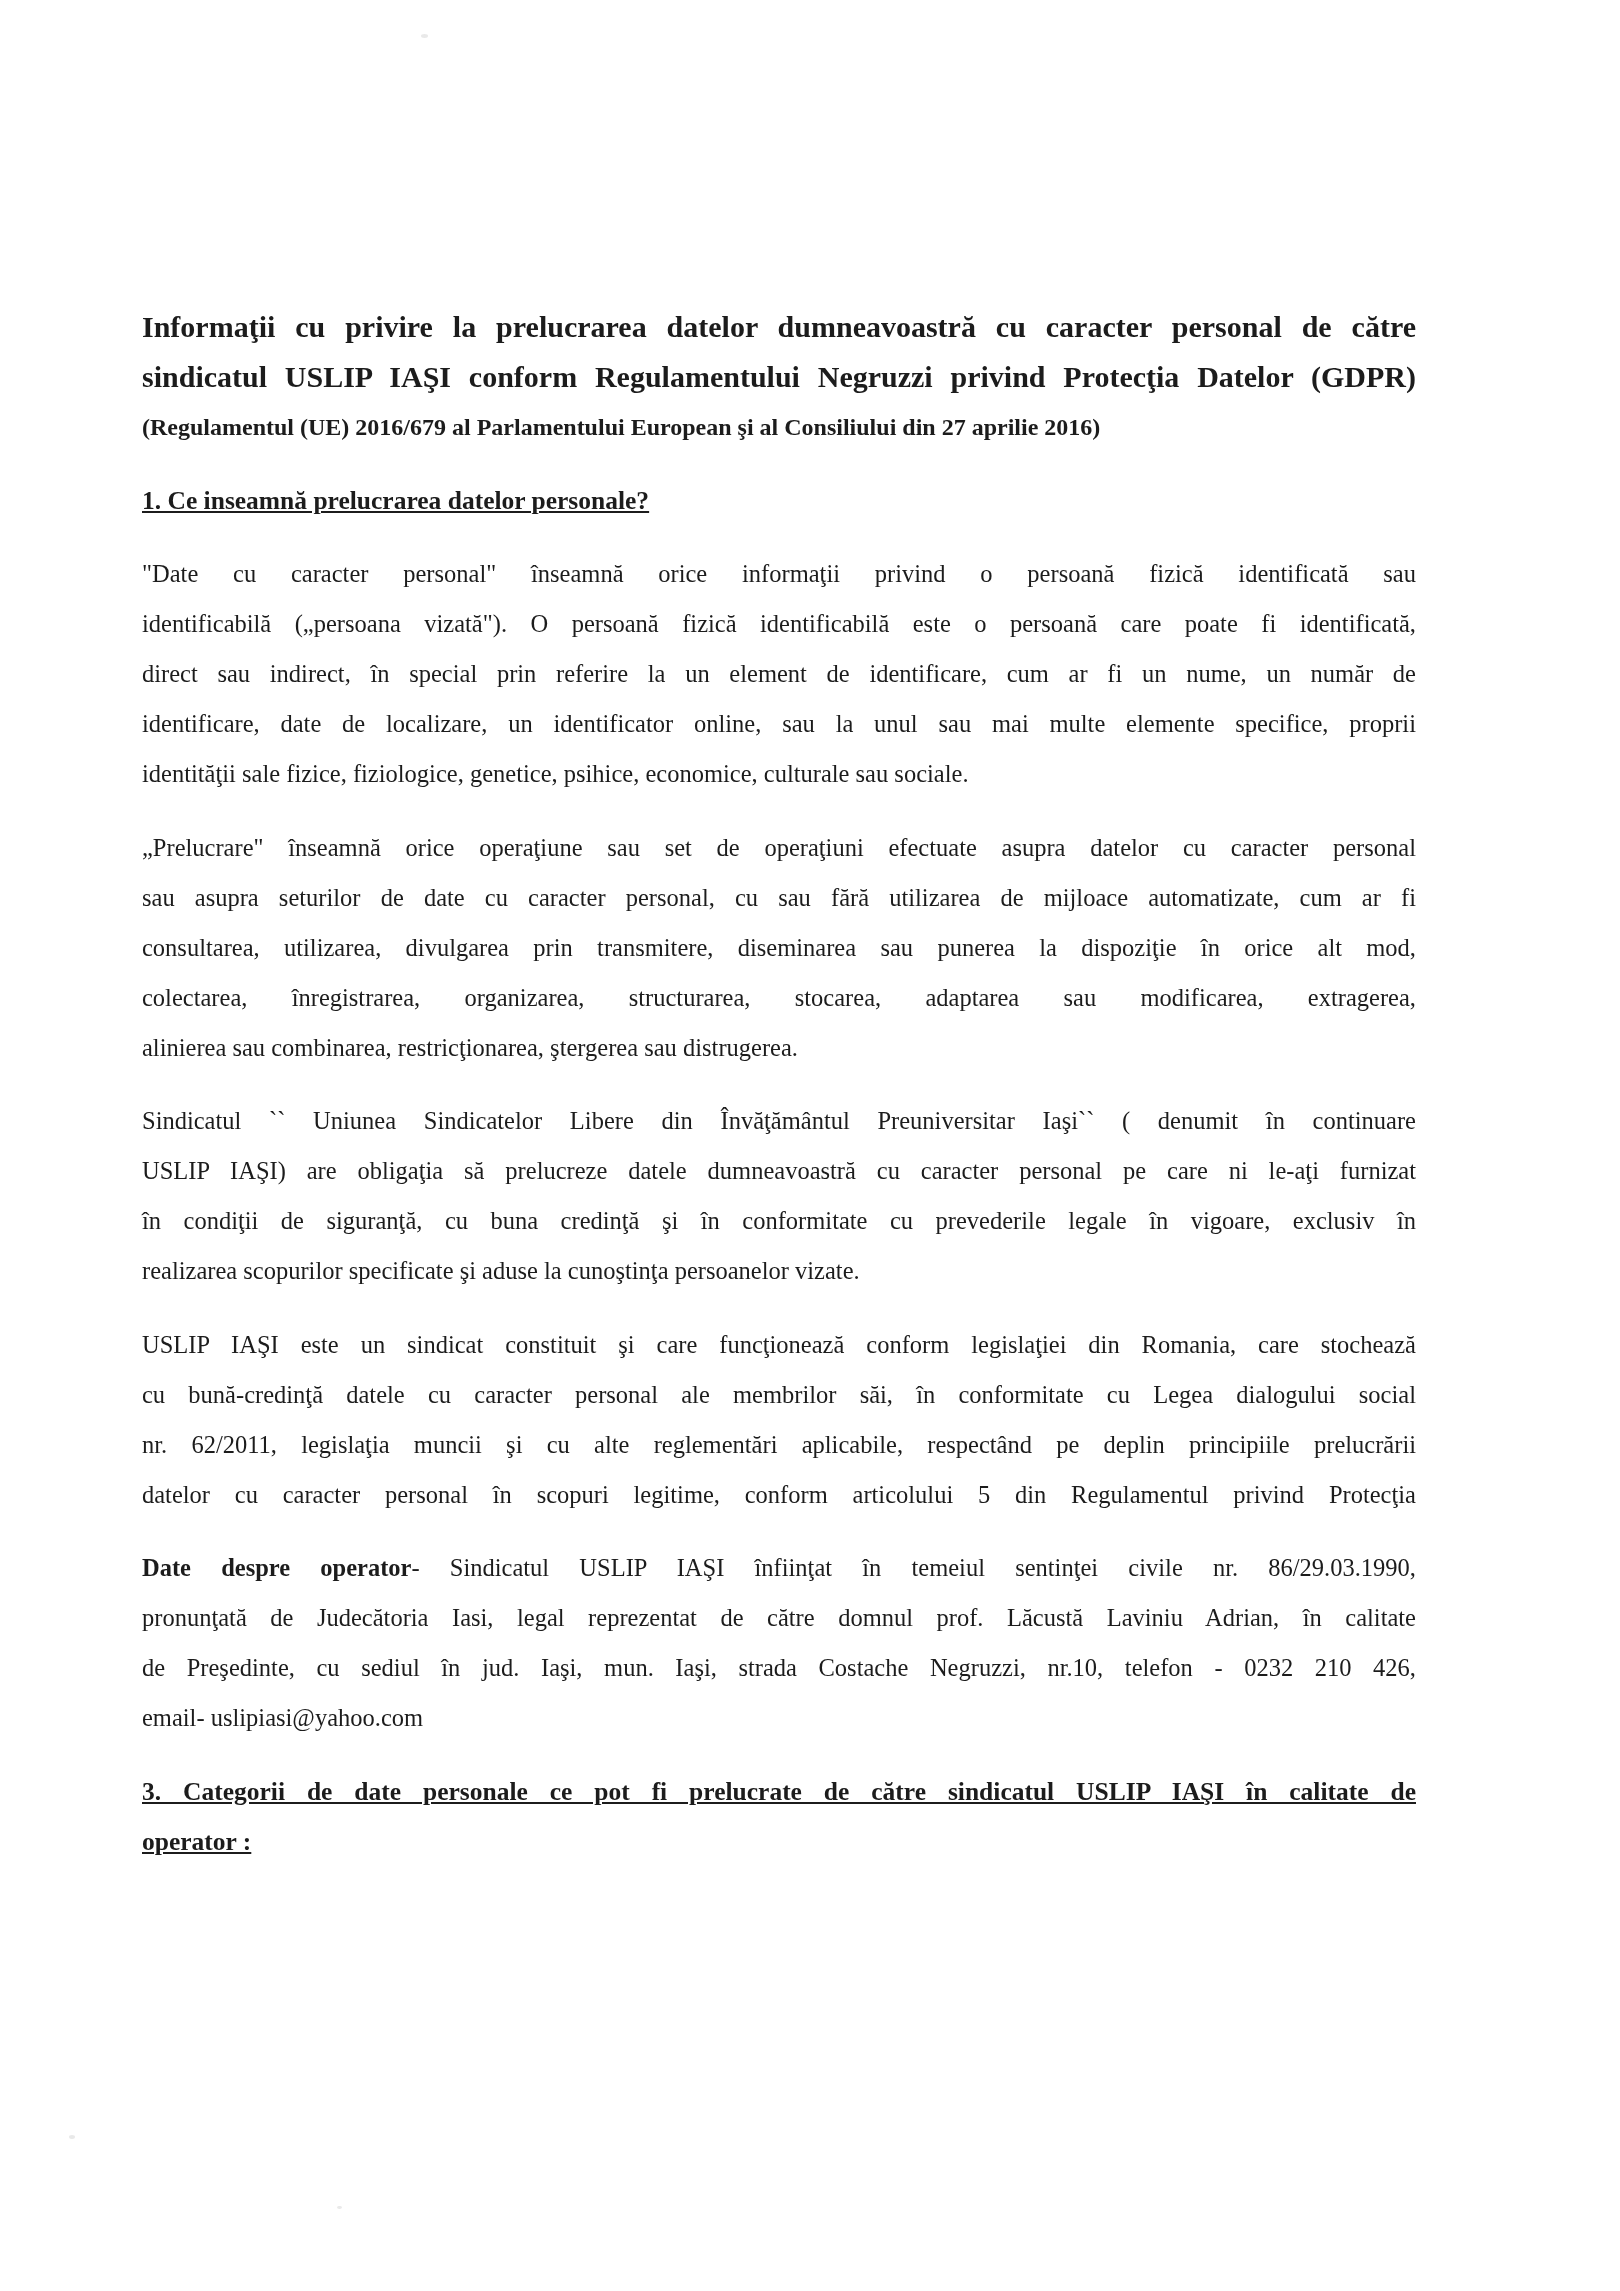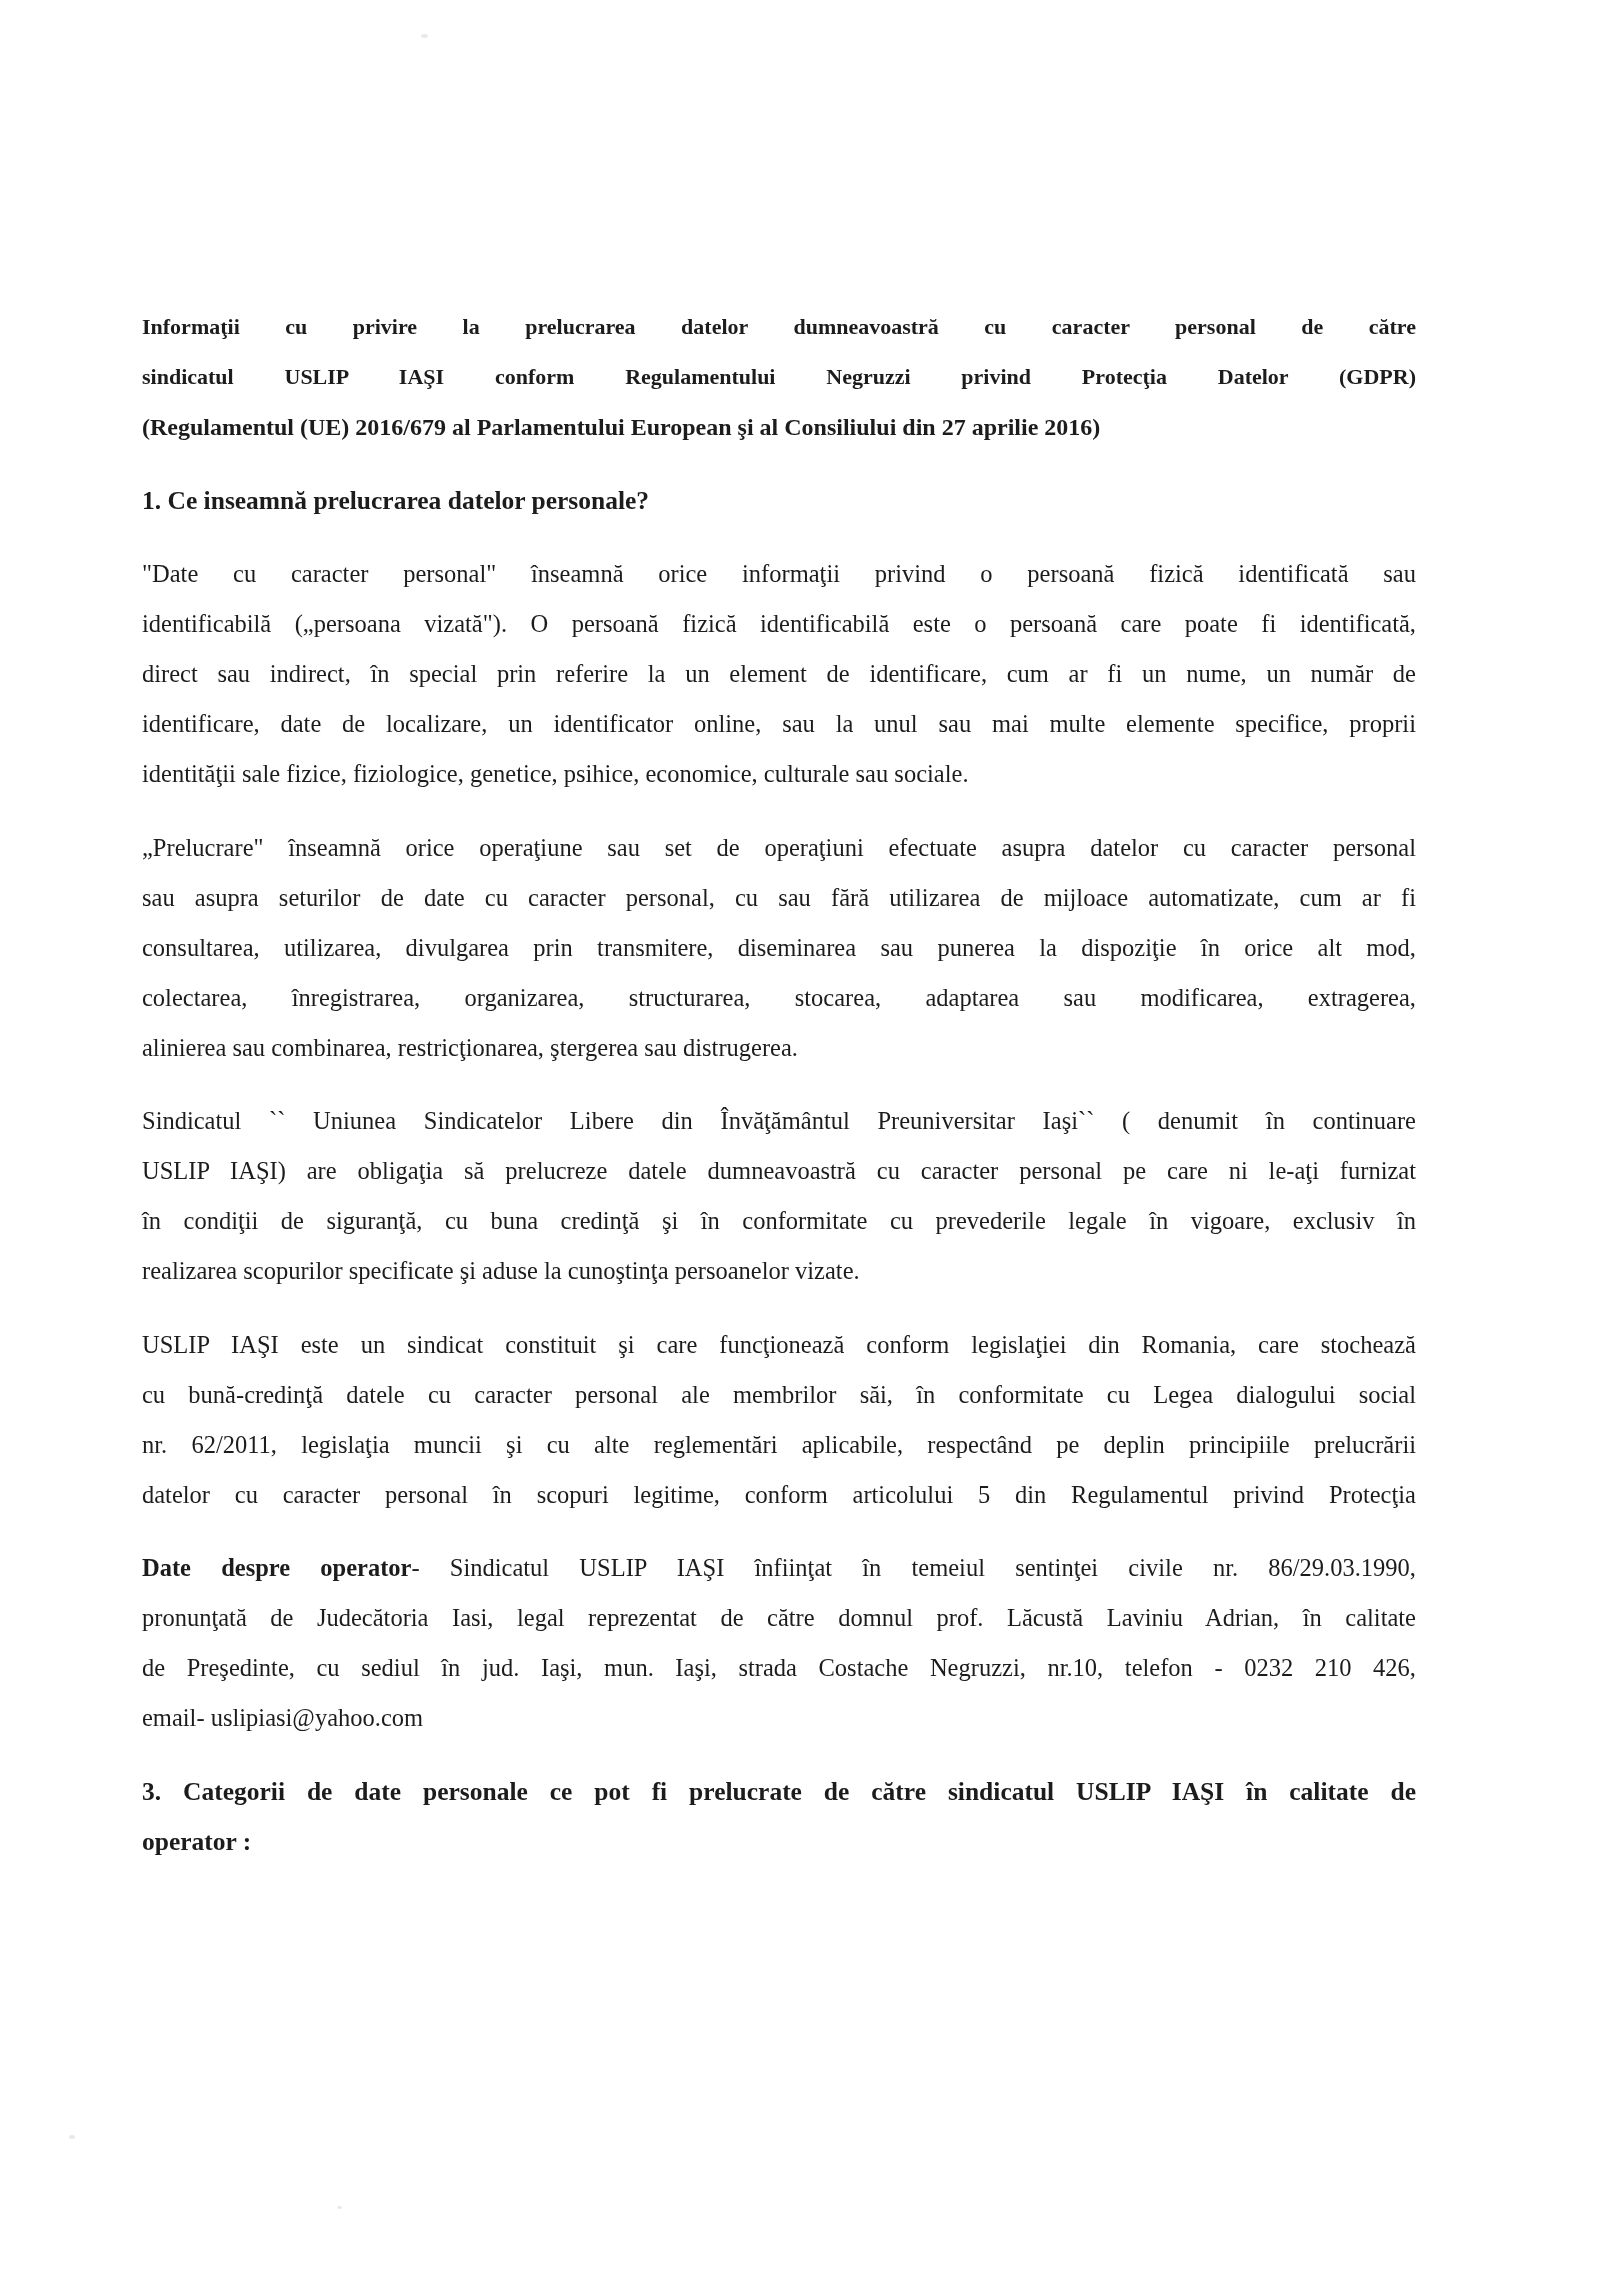--- a/index.html
+++ b/index.html
@@ -32,28 +32,29 @@
     line-height: 50px;
     text-align: left;
   }
   
   .j {
     text-align: justify;
     text-align-last: justify;
   }
   .title .line {
     font-weight: bold;
-    font-size: 22px;
+    font-size: 30px;
   }
   .title .line.sub {
     font-size: 24px;
   }
   .h .line {
     font-weight: bold;
     font-size: 25.5px;
+    text-decoration: underline;
   }
   .b {
     font-weight: bold;
   }
   .speck {
     position: absolute;
     background: #e9e9e9;
     border-radius: 50%;
   }
 </style>

